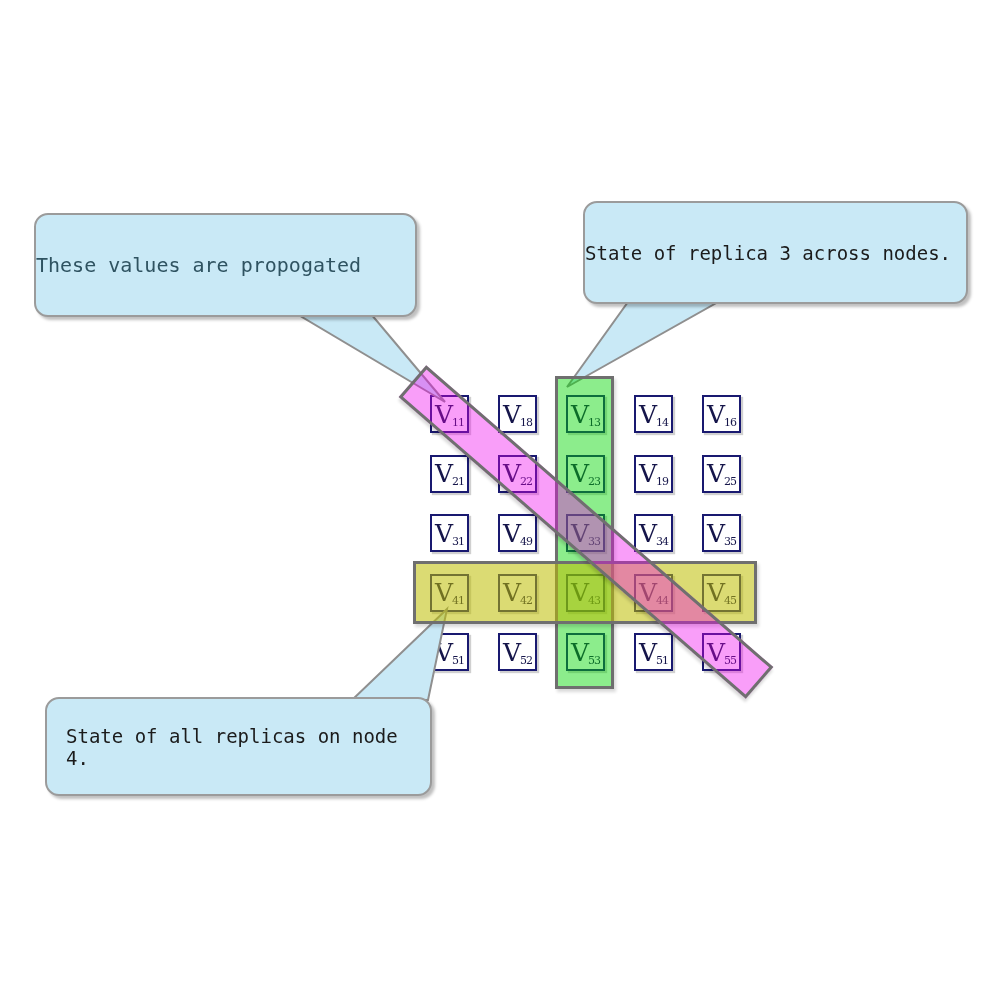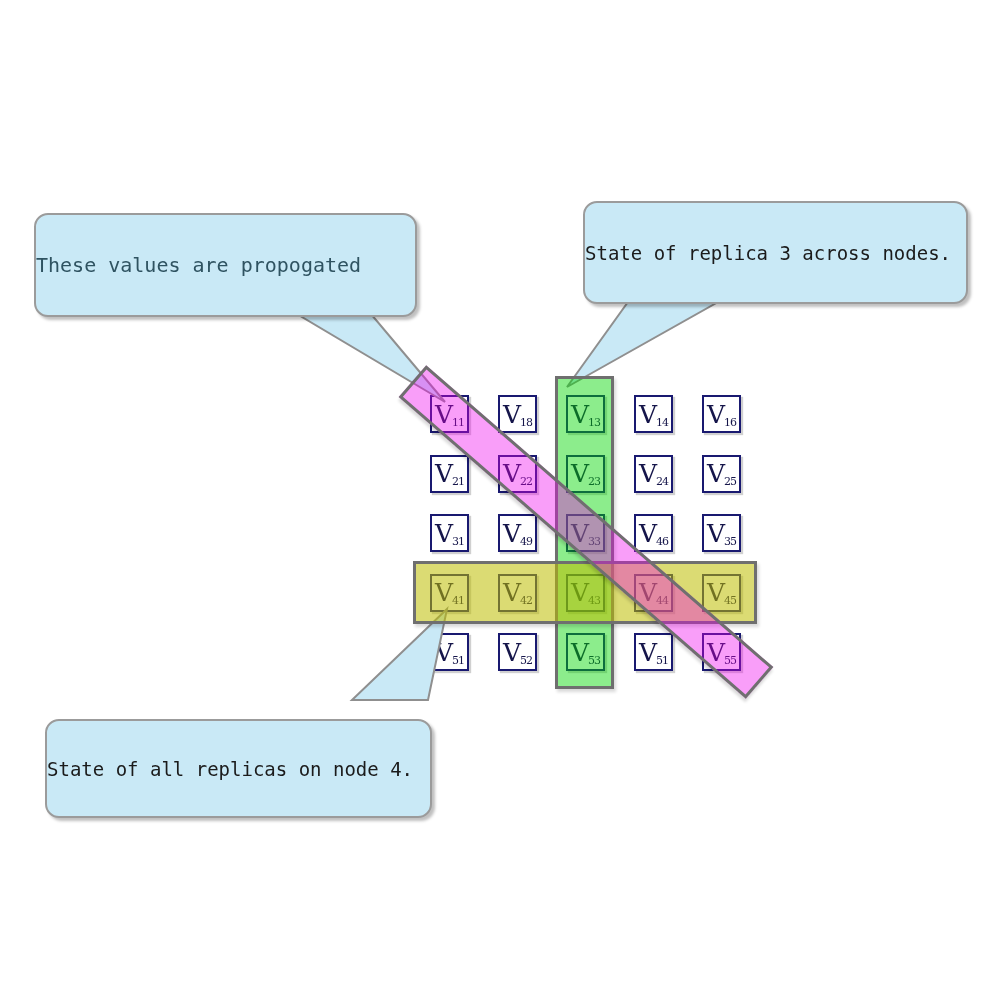--- a/index.html
+++ b/index.html
@@ -110,23 +110,23 @@
     color: var(--gossip-text);
   }
   .callout-replica {
     left: 583px; top: 201px;
     width: 385px; height: 103px;
     padding-left: 0;
     font-size: 19px;
     color: var(--note-text);
   }
   .callout-node4 {
-    left: 45px; top: 719px;
+    left: 45px; top: 697px;
     width: 387px; height: 99px;
-    padding-left: 0;
+    padding-left: 19px;
     font-size: 19px;
     color: var(--note-text);
   }
 </style>
 </head>
 <body>
 
 <div class="stage">
 
   <svg class="leaders" viewBox="0 0 1000 1000">
@@ -164,42 +164,42 @@
     <div class="cell">
         <span>V</span>
         <sub>22</sub>
       </div>
     <div class="cell">
         <span>V</span>
         <sub>23</sub>
       </div>
     <div class="cell">
         <span>V</span>
-        <sub>24</sub>
+        <sub>19</sub>
       </div>
     <div class="cell">
         <span>V</span>
         <sub>25</sub>
       </div>
 
     <div class="cell">
         <span>V</span>
         <sub>31</sub>
       </div>
     <div class="cell">
         <span>V</span>
         <sub>49</sub>
       </div>
     <div class="cell">
         <span>V</span>
         <sub>33</sub>
       </div>
     <div class="cell">
         <span>V</span>
-        <sub>46</sub>
+        <sub>34</sub>
       </div>
     <div class="cell">
         <span>V</span>
         <sub>35</sub>
       </div>
 
     <div class="cell">
         <span>V</span>
         <sub>41</sub>
       </div>

